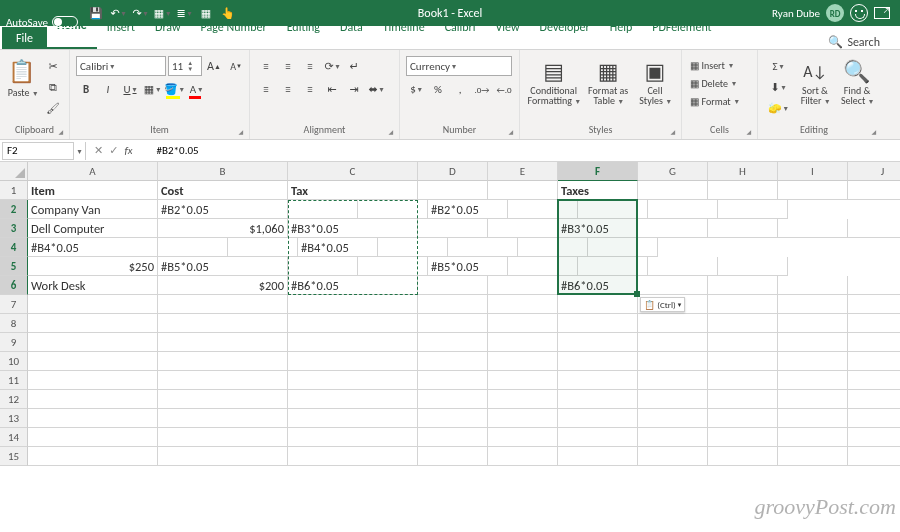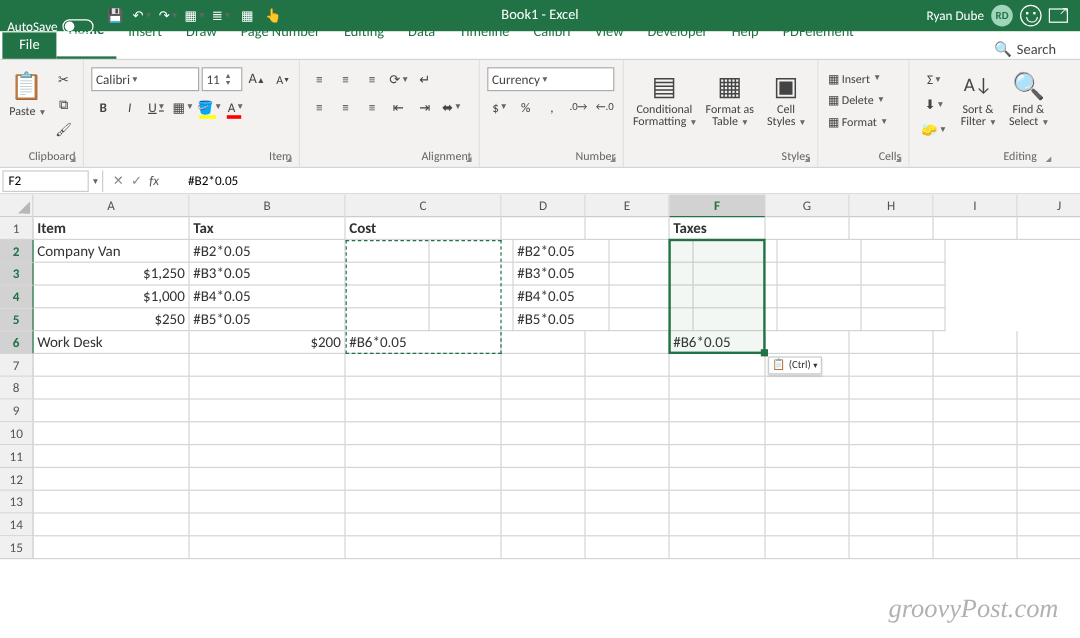--- a/index.html
+++ b/index.html
@@ -26,21 +26,21 @@
   .tab { padding: 4px 10px 15px; color: #217346; cursor: pointer; }
   .tab.file { background: #217346; color: #fff; padding: 4px 14px; }
   .tab.active { border-bottom: 2px solid #217346; color: #217346; font-weight: 600; }
   .tabs-right { margin-left: auto; display: flex; align-items: center; padding-right: 20px; color: #444; gap: 4px; }
   .search-icon { font-size: 12px; }
 
   
   .ribbon { height: 90px; background: #f3f2f1; border-bottom: 1px solid #d4d4d4; display: flex; font-size: 11px; color: #444; }
   .group { border-right: 1px solid #e1e1e1; padding: 2px 6px 0; display: flex; flex-direction: column; }
   .group-body { flex: 1; display: flex; align-items: flex-start; gap: 4px; padding-top: 4px; }
-  .group-label { text-align: right; font-size: 10px; padding: 2px 0 3px; color: #666; position: relative; }
+  .group-label { text-align: center; font-size: 10px; padding: 2px 0 3px; color: #666; position: relative; }
   .group-label::after { content: "◢"; font-size: 6px; position: absolute; right: 0; bottom: 3px; color: #888; }
   .bigbtn { display: flex; flex-direction: column; align-items: center; justify-content: center; width: 38px; cursor: pointer; font-size: 10px; gap: 2px; padding-top:2px;}
   .bigbtn .bi { font-size: 22px; height: 26px; display:flex; align-items:center; }
   .col { display: flex; flex-direction: column; gap: 1px; }
   .row { display: flex; align-items: center; gap: 2px; }
   .smallbtn { width: 20px; height: 20px; display: flex; align-items: center; justify-content: center; cursor: pointer; font-size: 11px; border-radius: 2px; }
   .combo { height: 20px; border: 1px solid #ababab; background: #fff; display: flex; align-items: center; padding: 0 3px; font-size: 11px; }
   .dd::after { content: " ▾"; font-size: 8px; color: #666; margin-left: 2px; }
   .inc-dec { display: flex; flex-direction: column; font-size: 6px; line-height: 6px; margin-left: 4px; color: #666; }
   .textbtn { display:flex; align-items:center; gap:2px; font-size:10px; padding:1px 2px; cursor:pointer; height:18px;}
@@ -65,21 +65,21 @@
   .row-header.sel { background:#d2d2d2; border-right-color:#217346; font-weight:600; color:#217346;}
   .cells { position: absolute; top: 19px; left: 28px; }
   .cell-row { display: flex; height: 19px; }
   .cell { border-right: 1px solid #d4d4d4; border-bottom: 1px solid #d4d4d4; height: 19px; line-height: 19px; padding: 0 3px; overflow: hidden; white-space: nowrap; }
   .cell.right { text-align: right; }
   .cell.bold{ font-weight:600; }
   .marching { position: absolute; border: 1.5px dashed #217346; pointer-events: none; }
   .selection { position: absolute; border: 2px solid #217346; pointer-events: none; background: rgba(33,115,70,0.06); }
   .selection::after { content: ""; position: absolute; width: 6px; height: 6px; background: #217346; bottom: -4px; right: -4px; }
   .paste-opts { position: absolute; font-size: 9px; background: #fff; border: 1px solid #ccc; padding: 1px 3px; display:flex; align-items:center; gap:2px; box-shadow:0 1px 2px rgba(0,0,0,.2);}
-  .watermark { position: absolute; right: 18px; bottom: 10px; font-family: Georgia, serif; font-style: italic; font-size: 22px; color: rgba(100,100,100,0.5); }
+  .watermark { position: absolute; right: 4px; bottom: 10px; font-family: Georgia, serif; font-style: italic; font-size: 22px; color: rgba(100,100,100,0.5); }
 </style>
 </head>
 <body>
 
 <div class="titlebar">
   <div class="autosave-wrap">
     <span>AutoSave</span>
     <span class="autosave-toggle"></span>
   </div>
   <div class="qat">
@@ -298,54 +298,54 @@
       <div class="row-header">10</div>
       <div class="row-header">11</div>
       <div class="row-header">12</div>
       <div class="row-header">13</div>
       <div class="row-header">14</div>
       <div class="row-header">15</div>
     </div>
   <div class="cells" id="cells">
       <div class="cell-row">
         <div class="cell bold" style="width: 130px;">Item</div>
+        <div class="cell bold" style="width: 130px;">Cost</div>
         <div class="cell bold" style="width: 130px;">Tax</div>
-        <div class="cell bold" style="width: 130px;">Cost</div>
         <div class="cell" style="width: 70px;"></div>
         <div class="cell" style="width: 70px;"></div>
         <div class="cell bold" style="width: 80px;">Taxes</div>
         <div class="cell" style="width: 70px;"></div>
         <div class="cell" style="width: 70px;"></div>
         <div class="cell" style="width: 70px;"></div>
         <div class="cell" style="width: 70px;"></div>
       </div>
       <div class="cell-row">
         <div class="cell" style="width: 130px;">Company Van</div>
         <div class="cell" style="width: 130px;">#B2*0.05</div>
         <div class="cell" style="width: 70px;"></div>
         <div class="cell" style="width: 70px;"></div>
         <div class="cell" style="width: 80px;">#B2*0.05</div>
         <div class="cell" style="width: 70px;"></div>
         <div class="cell" style="width: 70px;"></div>
         <div class="cell" style="width: 70px;"></div>
         <div class="cell" style="width: 70px;"></div>
       </div>
       <div class="cell-row">
-        <div class="cell right" style="width: 130px;">$1,250</div>
+        <div class="cell" style="width: 130px;">Dell Computer</div>
+        <div class="cell right" style="width: 130px;">$1,060</div>
         <div class="cell" style="width: 130px;">#B3*0.05</div>
         <div class="cell" style="width: 70px;"></div>
         <div class="cell" style="width: 70px;"></div>
         <div class="cell" style="width: 80px;">#B3*0.05</div>
         <div class="cell" style="width: 70px;"></div>
         <div class="cell" style="width: 70px;"></div>
         <div class="cell" style="width: 70px;"></div>
         <div class="cell" style="width: 70px;"></div>
       </div>
       <div class="cell-row">
-        <div class="cell right" style="width: 130px;">$1,000</div>
         <div class="cell" style="width: 130px;">#B4*0.05</div>
         <div class="cell" style="width: 70px;"></div>
         <div class="cell" style="width: 70px;"></div>
         <div class="cell" style="width: 80px;">#B4*0.05</div>
         <div class="cell" style="width: 70px;"></div>
         <div class="cell" style="width: 70px;"></div>
         <div class="cell" style="width: 70px;"></div>
         <div class="cell" style="width: 70px;"></div>
       </div>
       <div class="cell-row">

